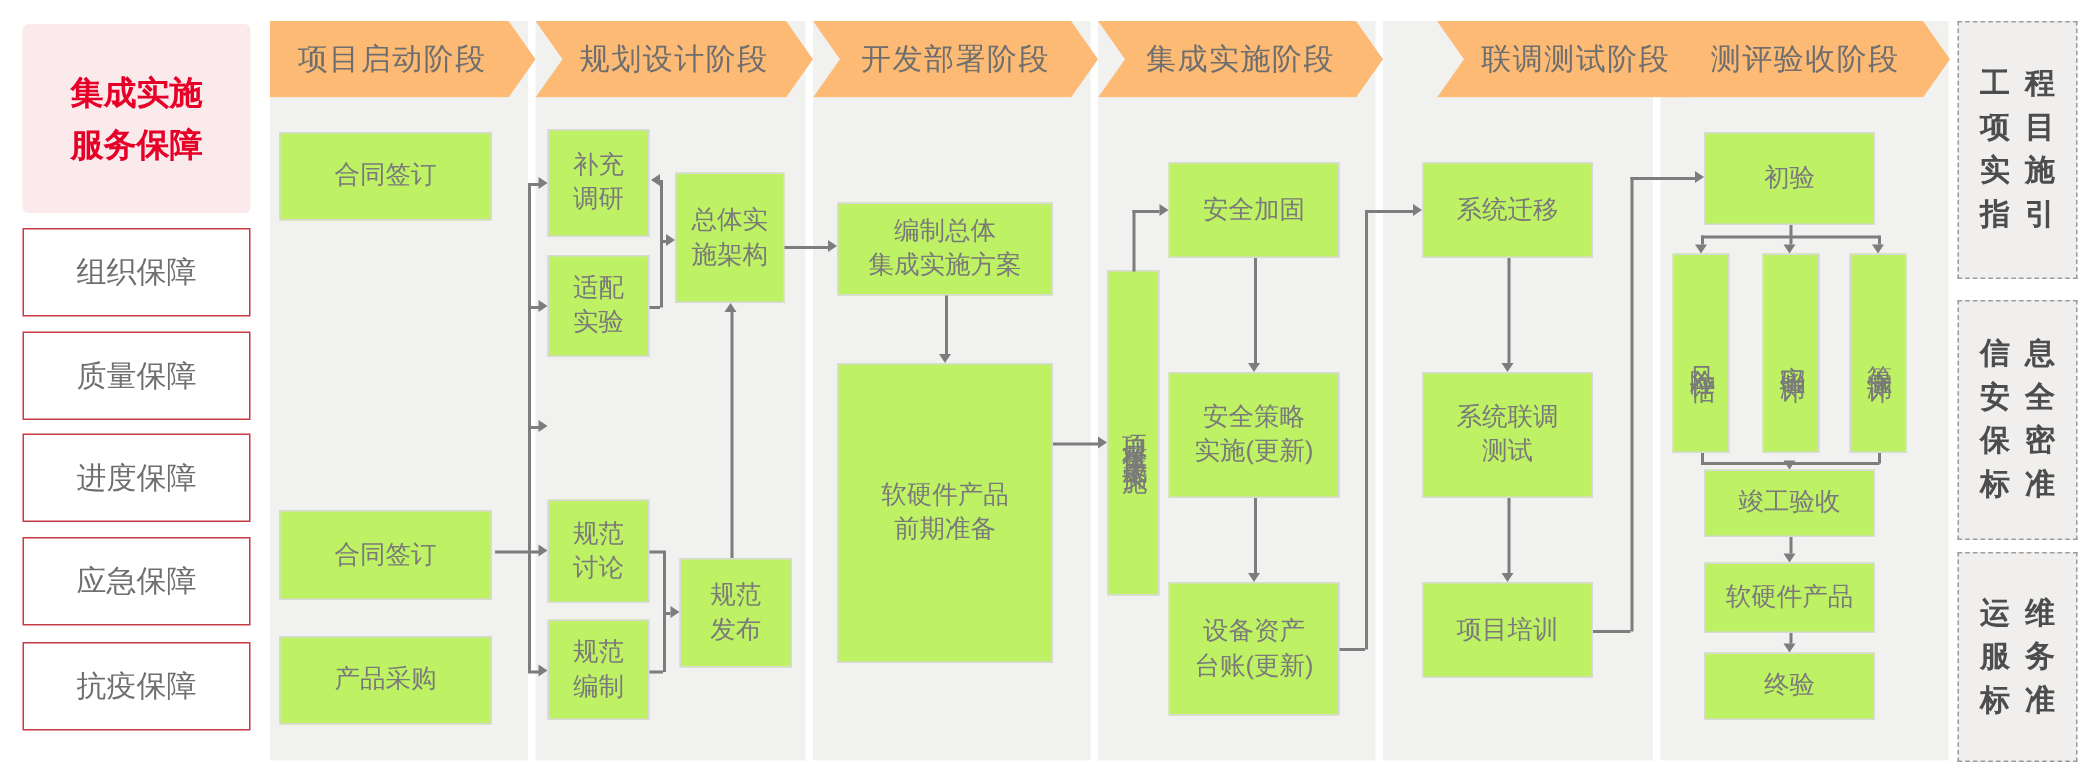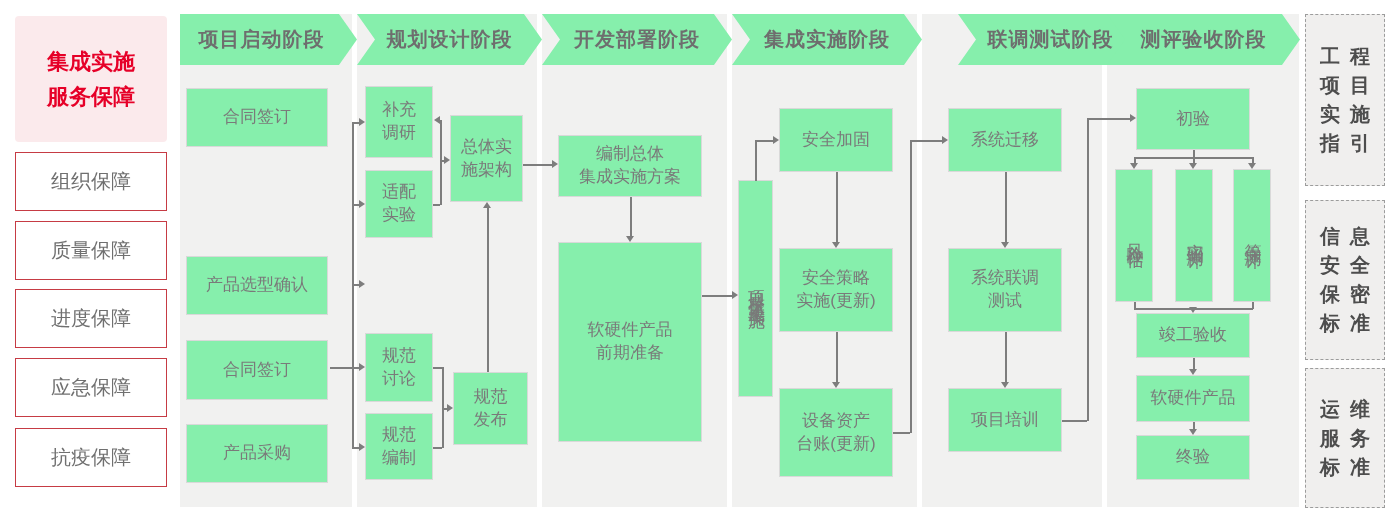--- a/index.html
+++ b/index.html
@@ -3,28 +3,28 @@
 <meta charset="utf-8">
 <style>
   html,body{margin:0;padding:0;background:#fff;}
   body{font-family:"Liberation Sans","DejaVu Sans",sans-serif;}
   #stage{position:relative;width:1391px;height:515px;background:#fff;overflow:hidden;}
 
   
   .panel{position:absolute;top:14px;height:493px;background:#f1f1f0;}
 
   
-  .chev{position:absolute;top:14px;height:51px;background:#86efac;color:#6e6e6e;
-        font-size:20px;font-weight:bold;display:flex;align-items:center;justify-content:center;
+  .chev{position:absolute;top:14px;height:51px;background:#fdba74;color:#6e6e6e;
+        font-size:20px;font-weight:normal;display:flex;align-items:center;justify-content:center;
         letter-spacing:1px;}
   .chev-mid{clip-path:polygon(0 0,calc(100% - 18px) 0,100% 50%,calc(100% - 18px) 100%,0 100%,18px 50%);}
   .chev-first{clip-path:polygon(0 0,calc(100% - 18px) 0,100% 50%,calc(100% - 18px) 100%,0 100%);padding-right:14px;box-sizing:border-box;}
 
   
-  .box{position:absolute;background:#86efac;border:1px solid #d9d9d9;color:#7a7a7a;
+  .box{position:absolute;background:#bef264;border:1px solid #d9d9d9;color:#7a7a7a;
        display:flex;align-items:center;justify-content:center;text-align:center;
        font-size:17px;line-height:1.35;white-space:pre-line;box-sizing:border-box;}
   .vtext{writing-mode:vertical-rl;letter-spacing:3px;}
 
   
   .banner{position:absolute;left:15px;top:16px;width:152px;height:126px;background:#fbeaec;
           border-radius:4px;color:#e60028;font-size:22px;font-weight:bold;line-height:1.6;
           display:flex;align-items:center;justify-content:center;text-align:center;white-space:pre-line;}
   .redbox{position:absolute;left:15px;width:152px;height:59px;background:#fff;border:1.5px solid #c63b44;
           color:#6f6f6f;font-size:20px;display:flex;align-items:center;justify-content:center;box-sizing:border-box;}
@@ -64,21 +64,20 @@
   <div class="panel" style="left:1107px;width:192px"></div>
 
   <div class="chev chev-first" style="left:180px;width:177px">项目启动阶段</div>
   <div class="chev chev-mid" style="left:357px;width:185px">规划设计阶段</div>
   <div class="chev chev-mid" style="left:542px;width:190px">开发部署阶段</div>
   <div class="chev chev-mid" style="left:732px;width:190px">集成实施阶段</div>
   <div class="chev chev-mid" style="left:958px;width:185px">联调测试阶段</div>
   <div class="chev chev-mid" style="left:1107px;width:193px">测评验收阶段</div>
 
   <div class="box" style="left:186px;top:88px;width:142px;height:59px">合同签订</div>
-  <div class="box" style="left:186px;top:256px;width:142px;height:59px">产品选型确认</div>
   <div class="box" style="left:186px;top:340px;width:142px;height:60px">合同签订</div>
   <div class="box" style="left:186px;top:424px;width:142px;height:59px">产品采购</div>
 
   <div class="box" style="left:365px;top:86px;width:68px;height:72px">补充
 调研</div>
   <div class="box" style="left:365px;top:170px;width:68px;height:68px">适配
 实验</div>
   <div class="box" style="left:365px;top:333px;width:68px;height:69px">规范
 讨论</div>
   <div class="box" style="left:365px;top:413px;width:68px;height:67px">规范

